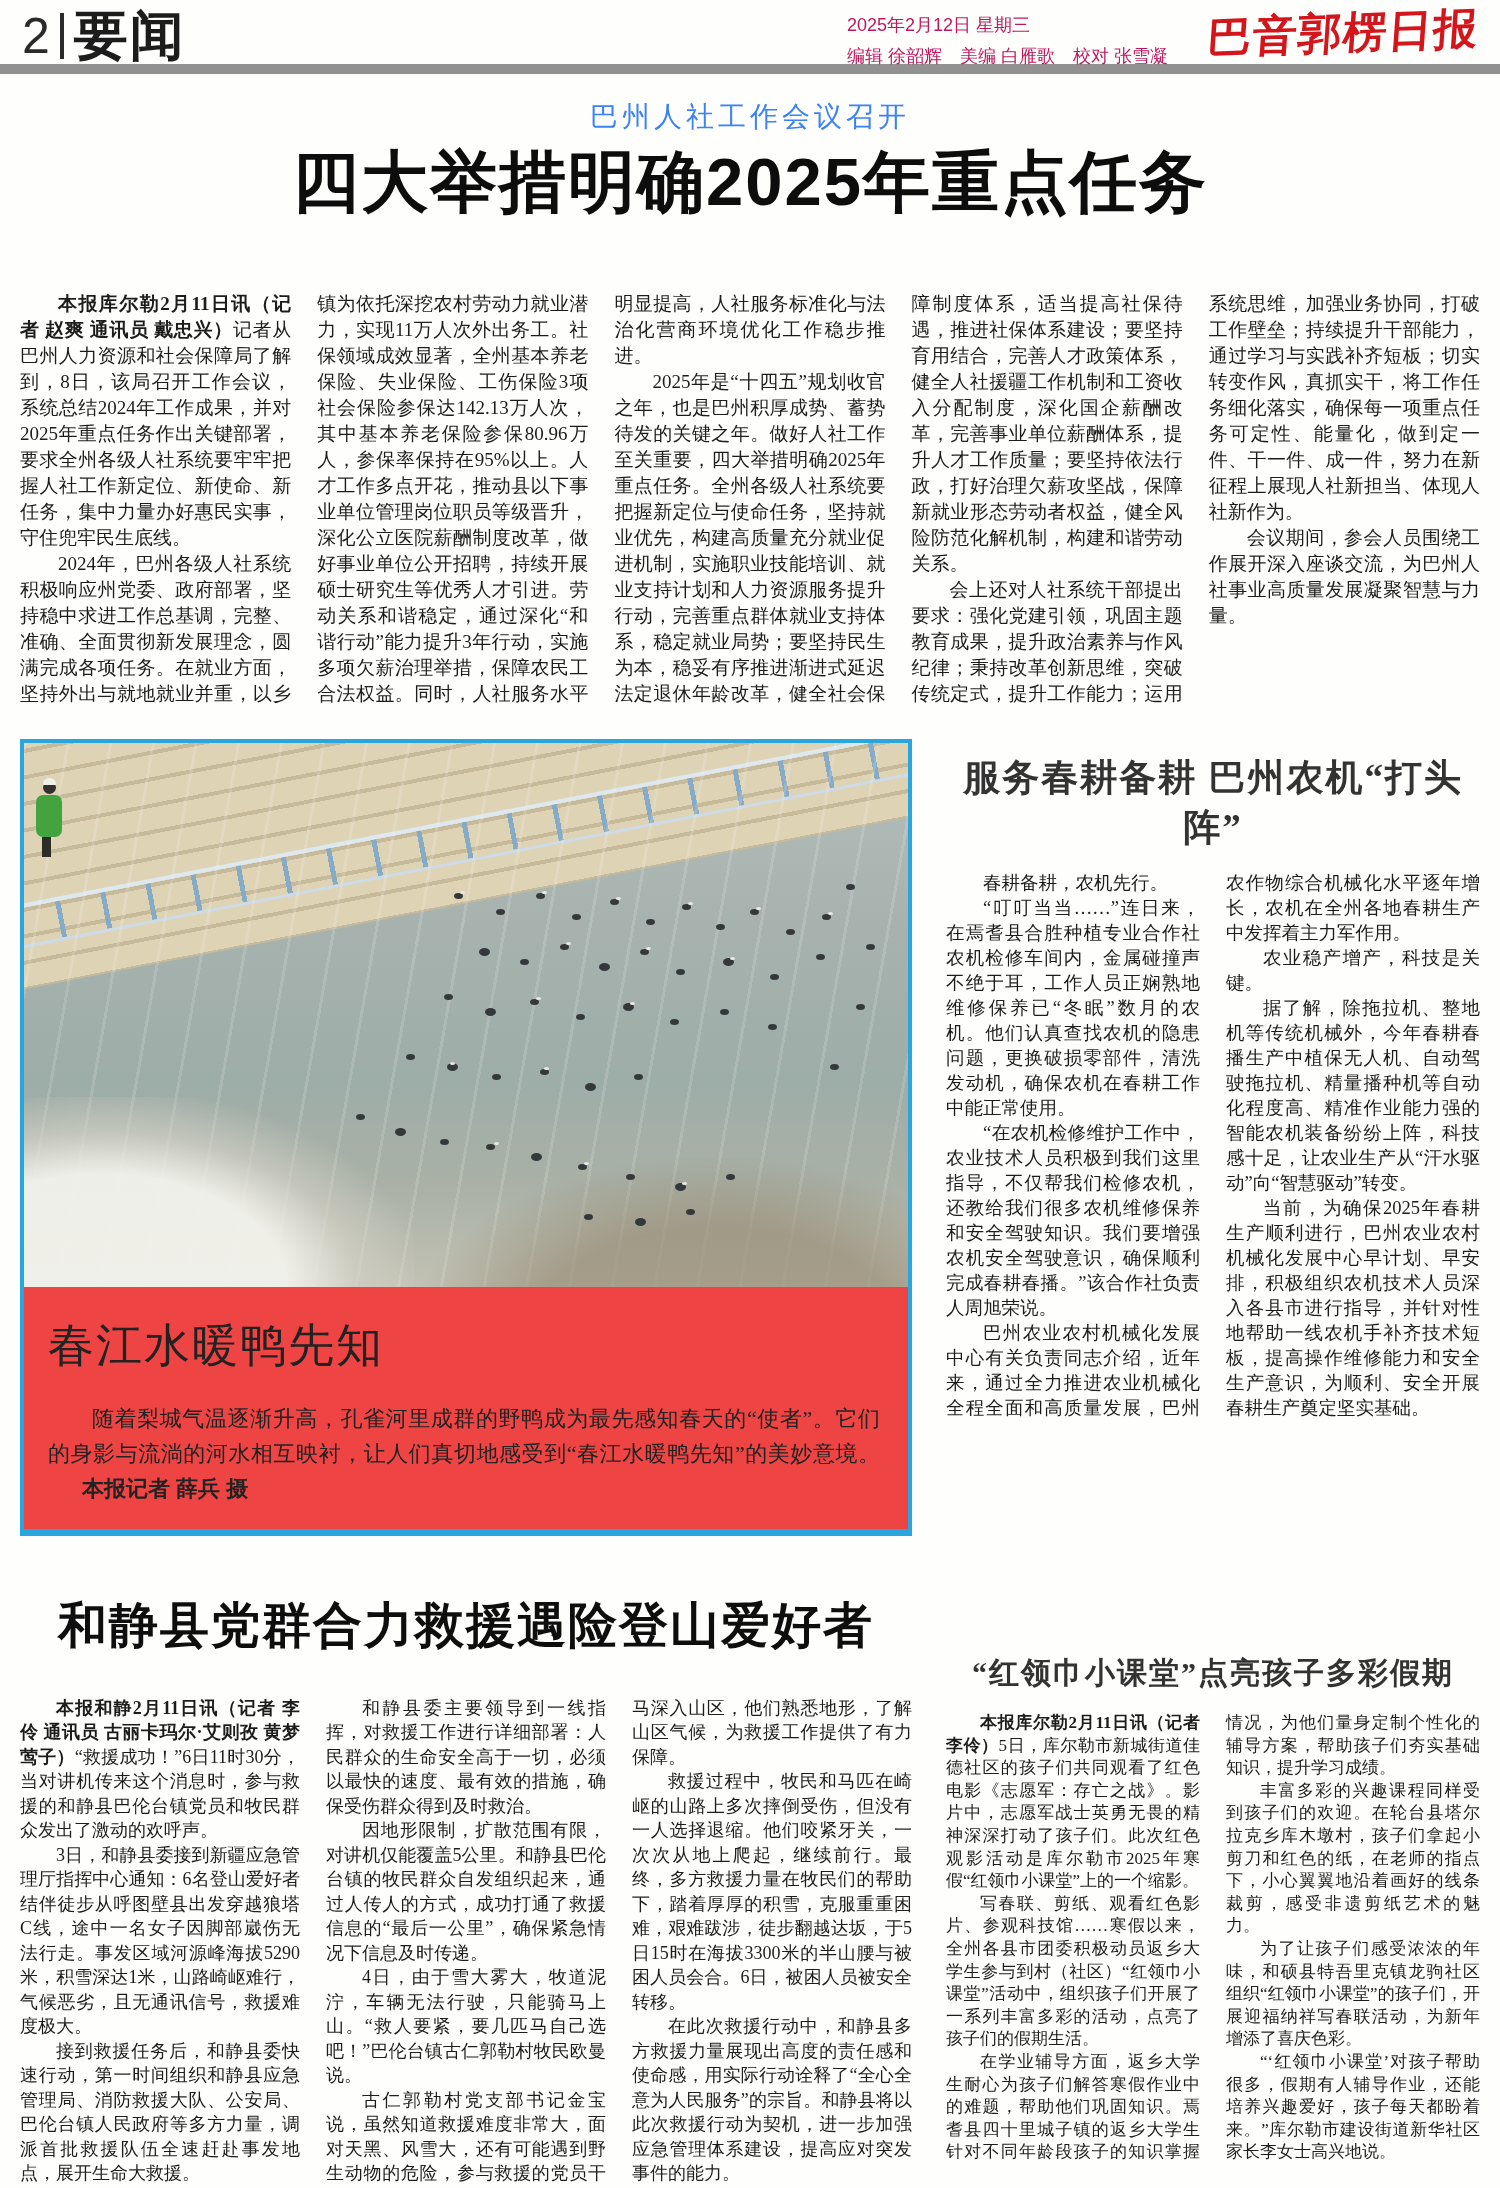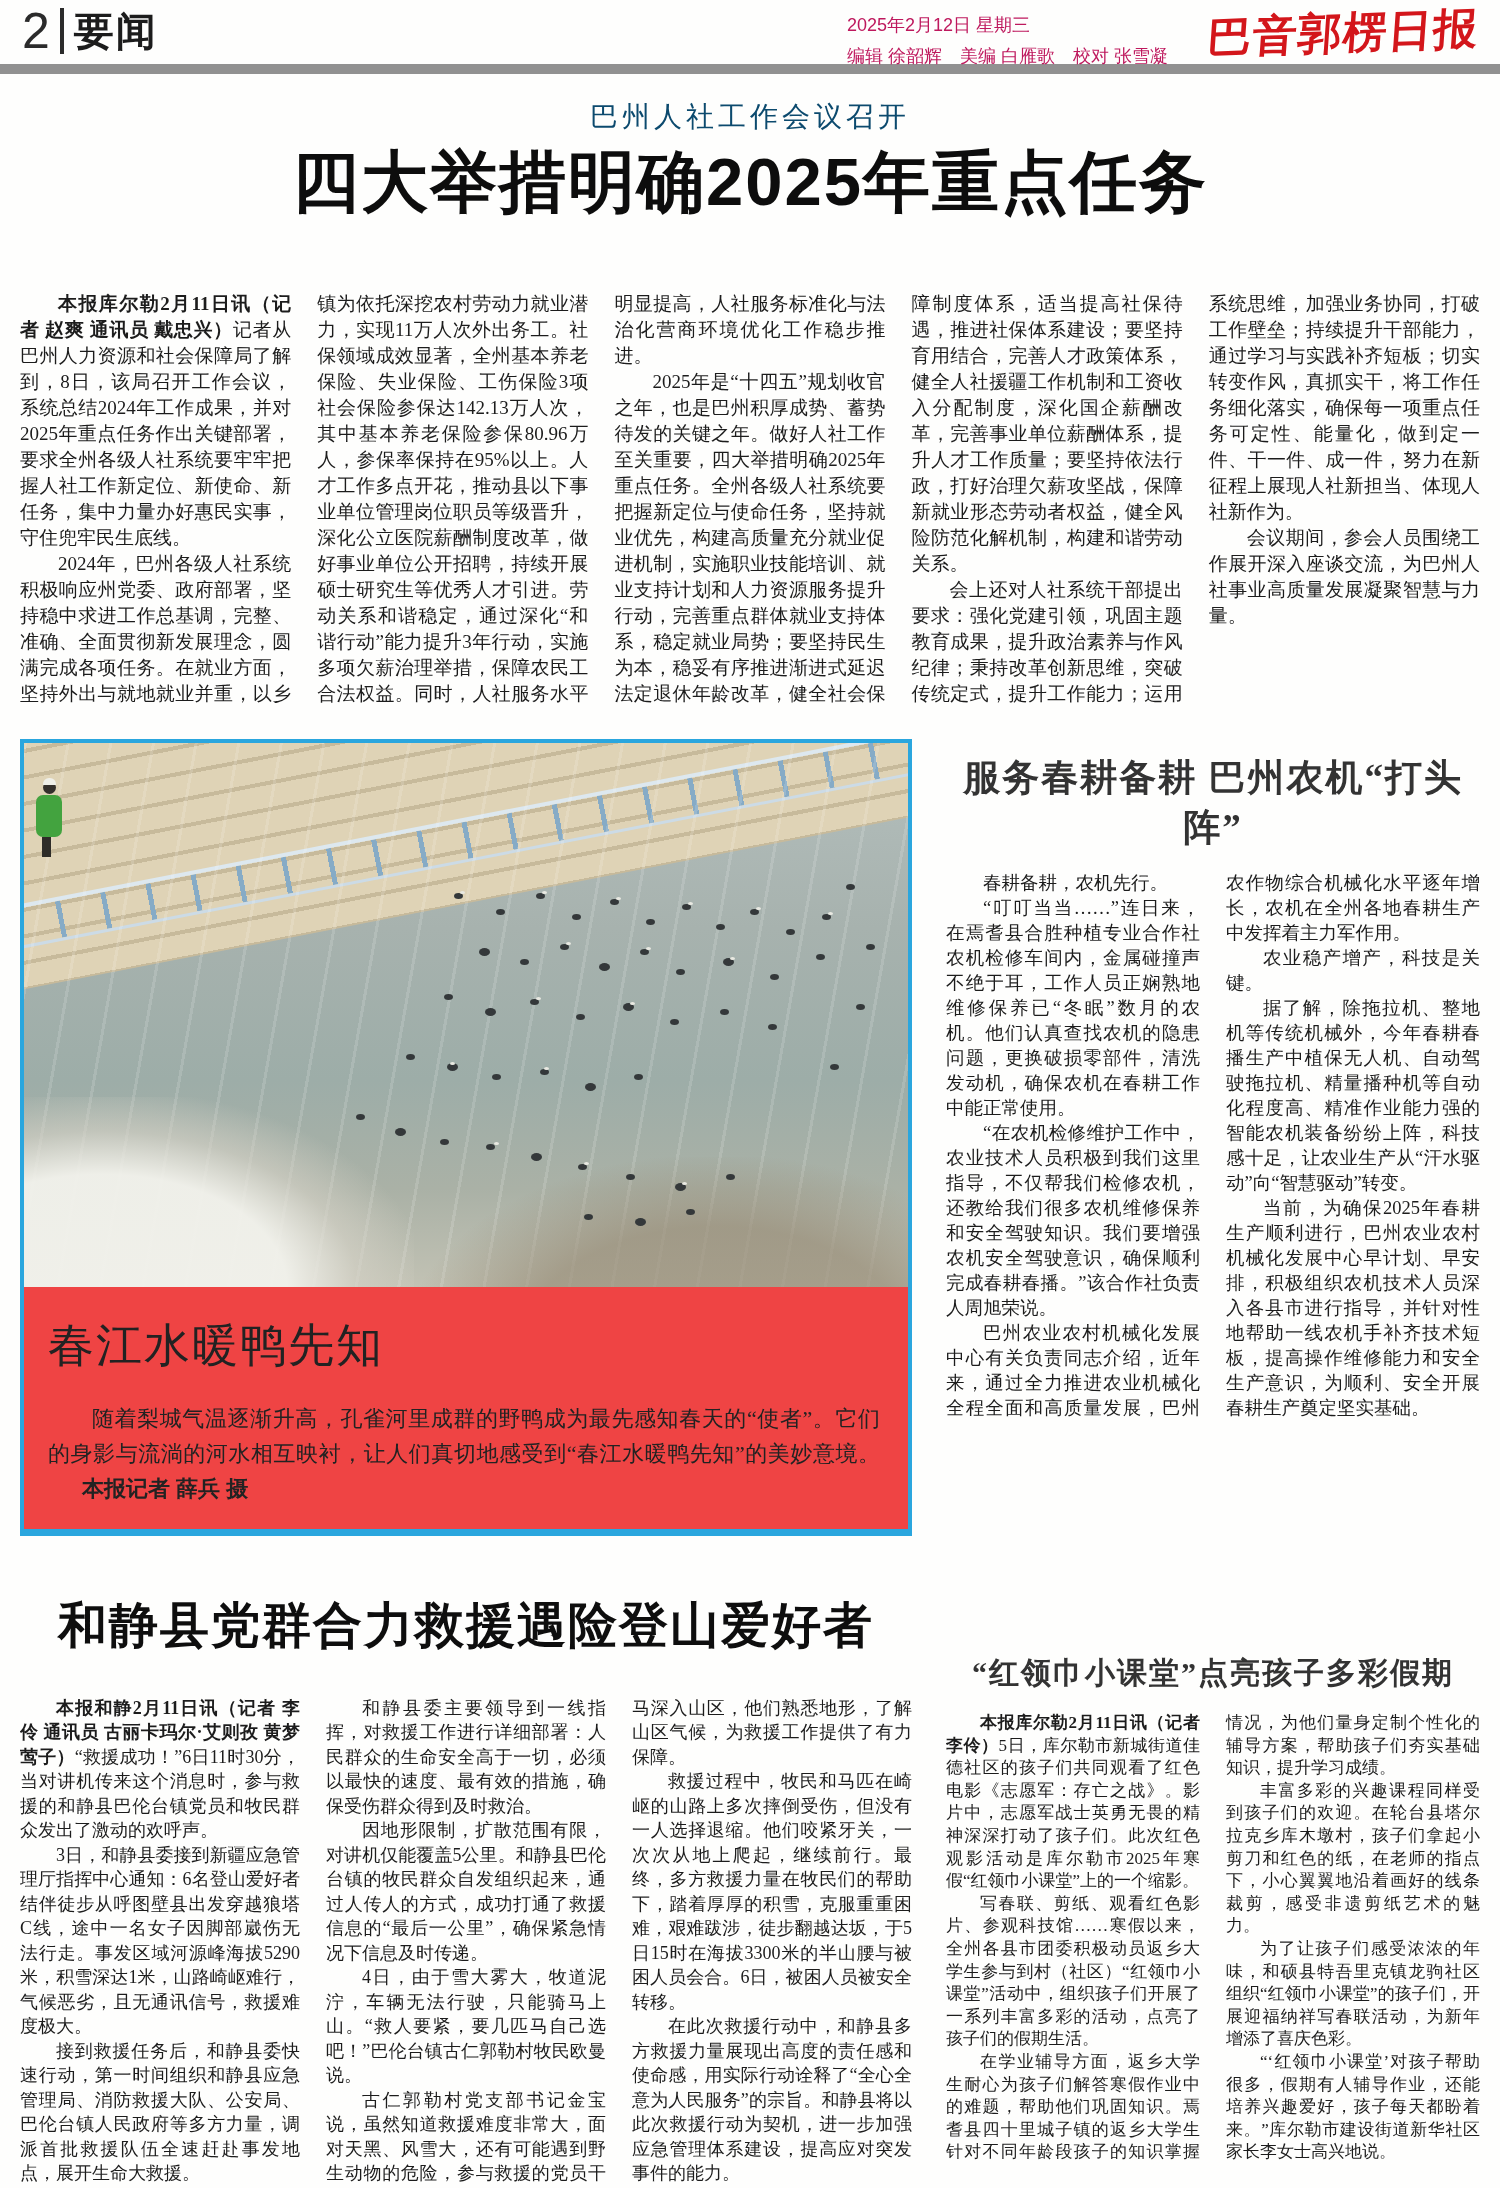--- a/index.html
+++ b/index.html
@@ -7,33 +7,33 @@
   .page {
     position:relative; width:1500px; height:2188px; margin:0 auto;
     background:#fefefdff; overflow:hidden; color:#1c1c1c;
     font-family:"Liberation Serif", serif;
   }
   
   .hdr { display:flex; align-items:flex-start; padding:6px 22px 0 22px; height:64px; }
   .hdr-left { display:flex; align-items:center; gap:10px; }
   .page-num { font-size:50px; font-weight:400; color:#2b2b2b; font-family:"Liberation Sans", sans-serif; line-height:1; }
   .hdr-bar { width:4px; height:46px; background:#2b2b2b; }
-  .section-name { font-size:40px; font-weight:900; font-family:"Liberation Sans", sans-serif; letter-spacing:2px; line-height:1.1; }
+  .section-name { font-size:54px; font-weight:900; font-family:"Liberation Sans", sans-serif; letter-spacing:2px; line-height:1.1; }
   .hdr-mid { margin-left:auto; margin-right:40px; text-align:left; font-family:"Liberation Sans", sans-serif; font-size:18px; line-height:1.7; color:#be185d; padding-top:4px;}
   .masthead { font-size:44px; font-weight:900; color:#d3161b; transform:skewX(-6deg) rotate(-2deg); letter-spacing:1px; line-height:1.2; padding-top:2px; white-space:nowrap;}
   .graybar { height:10px; background:#919191; }
 
   
   .body-cols p { text-indent:2em; text-align:justify; }
   .body-cols b { font-weight:700; }
   .body-cols { overflow:hidden; }
 
   
   .top-article { padding:0 20px; }
-  .kicker { text-align:center; font-size:28px; letter-spacing:4px; color:#0c4a6e; margin-top:24px; font-family:"Liberation Serif", serif; }
+  .kicker { text-align:center; font-size:28px; letter-spacing:4px; color:#3b82f6; margin-top:24px; font-family:"Liberation Serif", serif; }
   .headline { text-align:center; font-size:67px; font-weight:900; letter-spacing:2px; color:#0d0d0d;
               font-family:"Liberation Sans", sans-serif; margin-top:8px; line-height:1.12; }
   .main-body { margin-top:72px; height:436px; column-count:5; column-gap:26px; font-size:19px; line-height:26px; }
 
   
   .row { display:flex; align-items:flex-start; padding:0 20px; gap:34px; }
   .row-middle { margin-top:12px; }
   .row-bottom { margin-top:10px; }
   .col-left { width:892px; flex:none; }
   .col-right { flex:1; min-width:0; }

